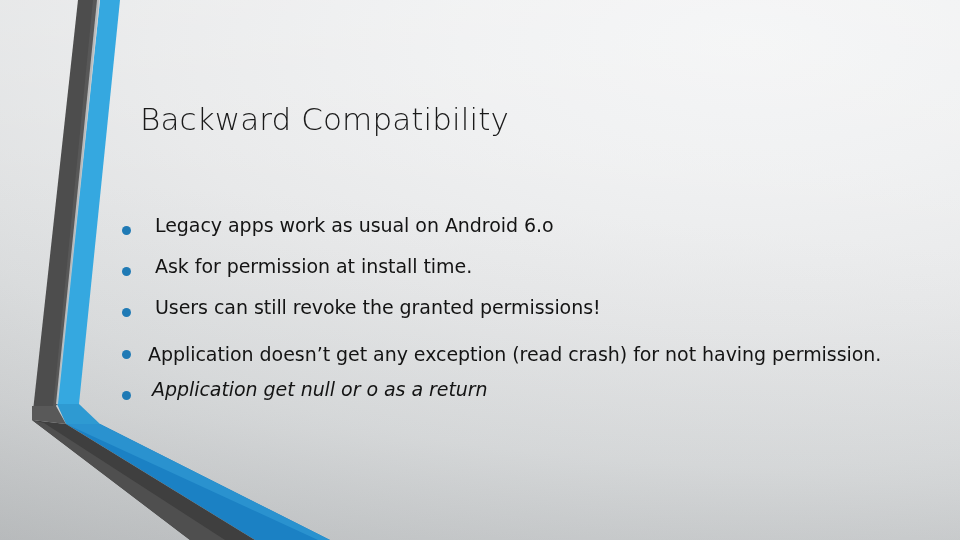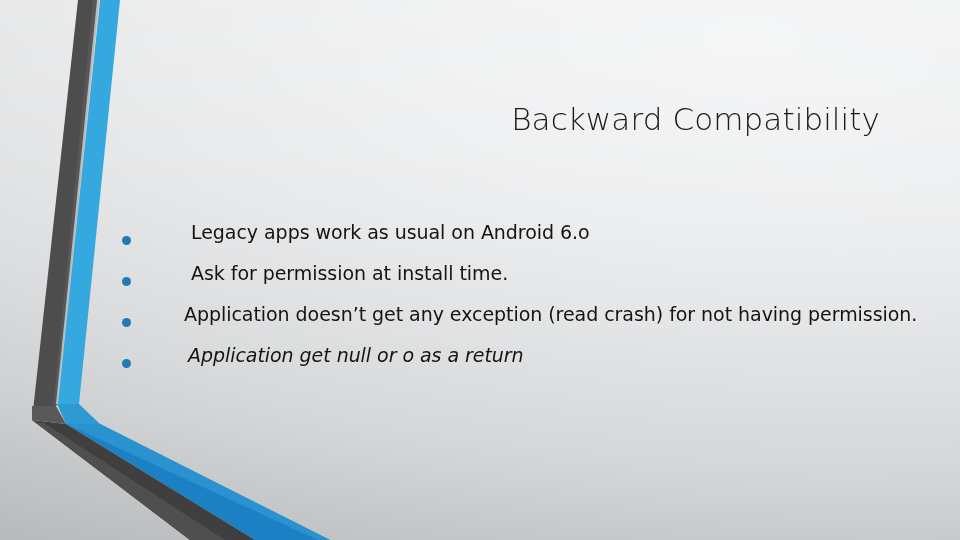--- a/index.html
+++ b/index.html
@@ -43,43 +43,42 @@
     width: 330px;
     height: 540px;
   }
 
   
   #title {
     position: absolute;
     left: 140px;
     top: 100px;
     width: 740px;
-    text-align: right;
+    text-align: left;
     font-size: 31px;
     font-weight: 300;
     color: #1a1a1a;
     letter-spacing: 0.1px;
     line-height: 1.25;
     white-space: nowrap;
   }
 
   
   #bullets {
     position: absolute;
     left: 122px;
     top: 205px;
     width: 800px;
   }
   .bullet-row {
     position: relative;
     display: flex;
-    align-items: flex-end;
+    align-items: center;
     min-height: 40px;
     margin-bottom: 1px;
-    gap: 36px;
   }
   .bullet-dot {
     flex: 0 0 auto;
     width: 9px;
     height: 9px;
     border-radius: 50%;
     background: #1f7ab5;
     margin-top: 11px;
     margin-right: 0px;
   }
@@ -136,20 +135,24 @@
     <div class="bullet-row r1">
       <span class="bullet-dot"></span>
       <span class="bullet-text">Legacy apps work as usual on Android 6.o</span>
     </div>
 
     <div class="bullet-row r2">
       <span class="bullet-dot"></span>
       <span class="bullet-text">Ask for permission at install time.</span>
     </div>
 
+    <div class="bullet-row r3">
+      <span class="bullet-dot"></span>
+      <span class="bullet-text">Users can still revoke the granted permissions!</span>
+    </div>
 
     <div class="bullet-row r4">
       <span class="bullet-dot"></span>
       <span class="bullet-text">Application doesn’t get any exception (read crash) for not having permission.</span>
     </div>
 
     <div class="bullet-row r5">
       <span class="bullet-dot"></span>
       <span class="bullet-text">Application get null or o as a return</span>
     </div>

